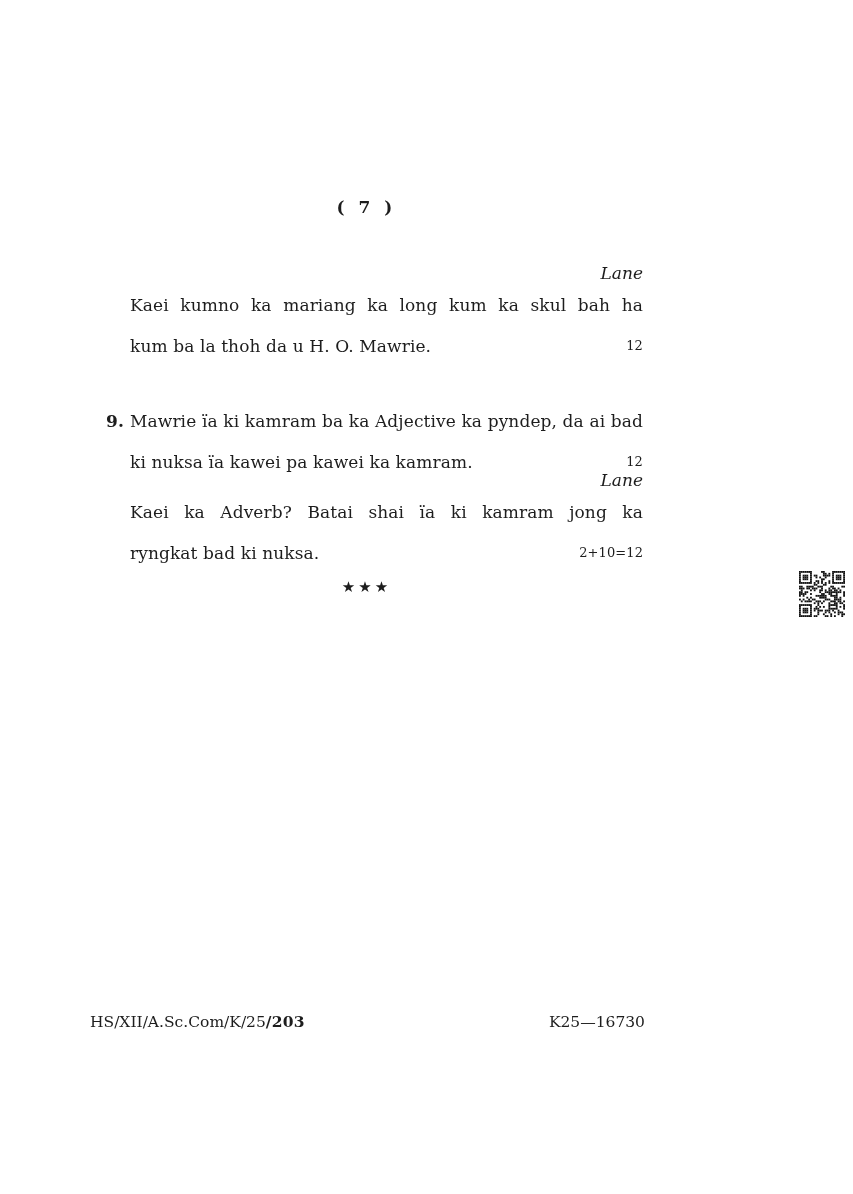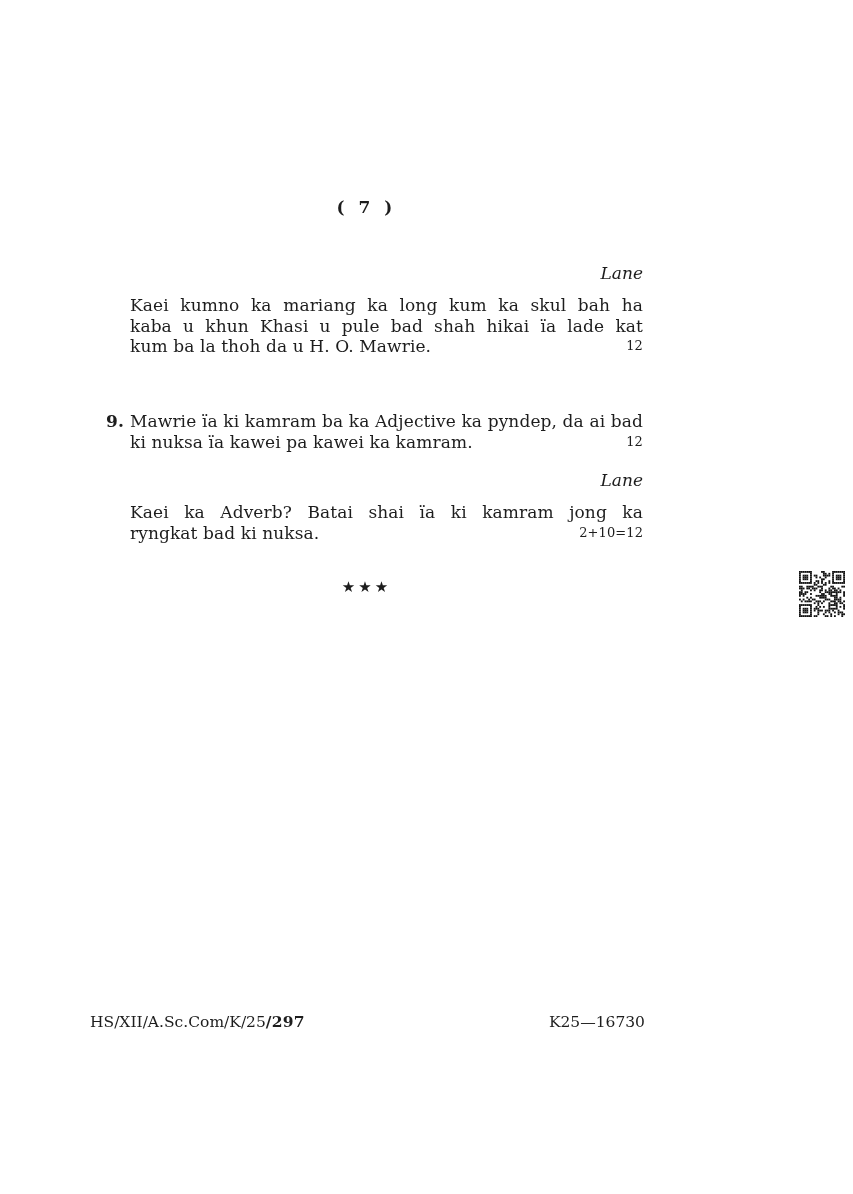--- a/index.html
+++ b/index.html
@@ -47,20 +47,21 @@
     display:block;
     text-align:justify;
     text-align-last:justify;
     height:20.5px;
     white-space:nowrap;
   }
   .line.last{
     text-align:center;
     text-align-last:left;
     white-space:nowrap;
+    margin-top:20px;
   }
   .marks{
     position:absolute;
     right:0;
     bottom:0;
     line-height:20.5px;
     font-size:13px;
   }
   .q-number{
     position:absolute;
@@ -104,21 +105,20 @@
 
 <div class="sheet">
 
   <div class="col page-number">( 7 )</div>
 
   <div class="col section-heading heading-1">Lane</div>
 
   <div class="para para-1">
     <span class="marks">12</span>
   <div class="line">Kaei kumno ka mariang ka long kum ka skul bah ha</div>
-      <div class="line">kaba u khun Khasi u pule bad shah hikai ïa lade kat</div>
       <div class="line last">kum ba la thoh da u H. O. Mawrie.</div>
     </div>
 
   <div class="para para-2">
     <span class="q-number">9.</span>
     <span class="marks">12</span>
   <div class="line">Mawrie ïa ki kamram ba ka Adjective ka pyndep, da ai bad</div>
       <div class="line last">ki nuksa ïa kawei pa kawei ka kamram.</div>
     </div>
 
@@ -430,18 +430,18 @@
       <rect x="9" y="24" width="1" height="1" fill="#111111"></rect>
       <rect x="14" y="24" width="1" height="1" fill="#111111"></rect>
       <rect x="15" y="24" width="1" height="1" fill="#111111"></rect>
       <rect x="17" y="24" width="1" height="1" fill="#111111"></rect>
       <rect x="19" y="24" width="1" height="1" fill="#111111"></rect>
       <rect x="23" y="24" width="1" height="1" fill="#111111"></rect>
     </svg>
 
   <div class="footer">
     <span>
-      <span>HS/XII/A.Sc.Com/K/25</span><span class="bold-part">/297</span>
+      <span>HS/XII/A.Sc.Com/K/25</span><span class="bold-part">/203</span>
     </span>
     <span>K25—16730</span>
   </div>
 
 </div>
 
 </body></html>

